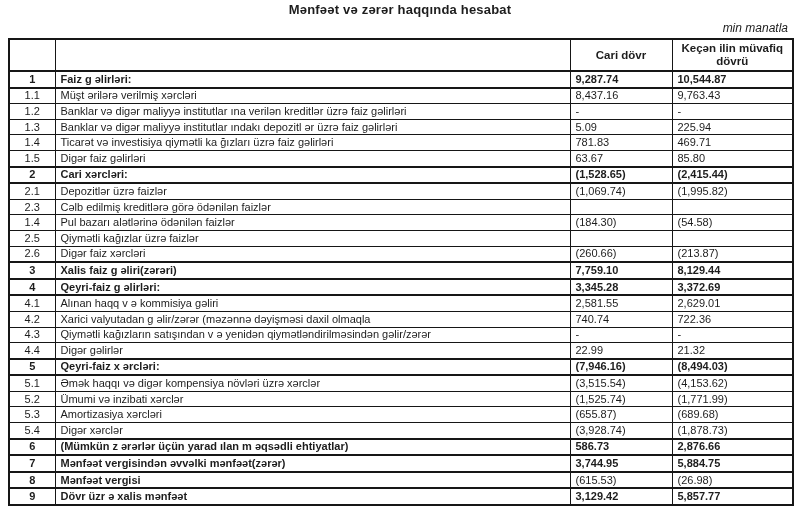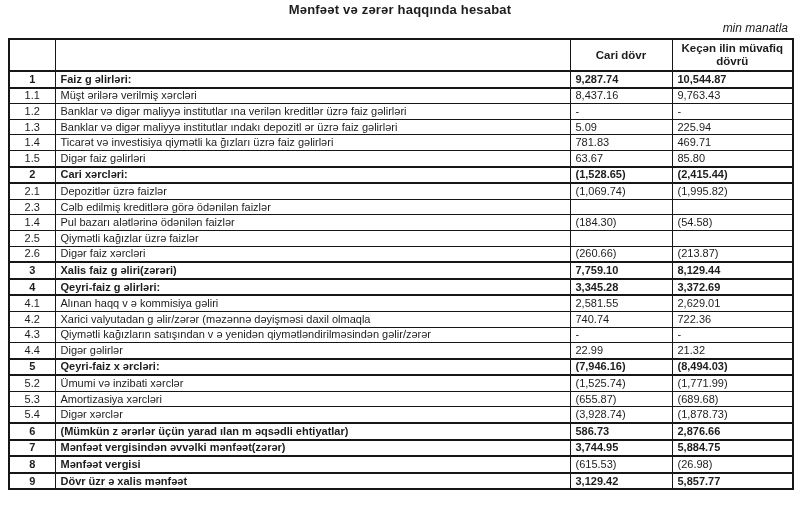--- a/index.html
+++ b/index.html
@@ -191,20 +191,26 @@
       <td class="c-val">22.99</td>
       <td class="c-val">21.32</td>
     </tr>
     <tr class="section">
       <td class="c-no">5</td>
       <td class="c-label">Qeyri-faiz x ərcləri:</td>
       <td class="c-val">(7,946.16)</td>
       <td class="c-val">(8,494.03)</td>
     </tr>
     <tr>
+      <td class="c-no">5.1</td>
+      <td class="c-label">Əmək haqqı və digər kompensiya növləri üzrə xərclər</td>
+      <td class="c-val">(3,515.54)</td>
+      <td class="c-val">(4,153.62)</td>
+    </tr>
+    <tr>
       <td class="c-no">5.2</td>
       <td class="c-label">Ümumi və inzibati xərclər</td>
       <td class="c-val">(1,525.74)</td>
       <td class="c-val">(1,771.99)</td>
     </tr>
     <tr>
       <td class="c-no">5.3</td>
       <td class="c-label">Amortizasiya xərcləri</td>
       <td class="c-val">(655.87)</td>
       <td class="c-val">(689.68)</td>

